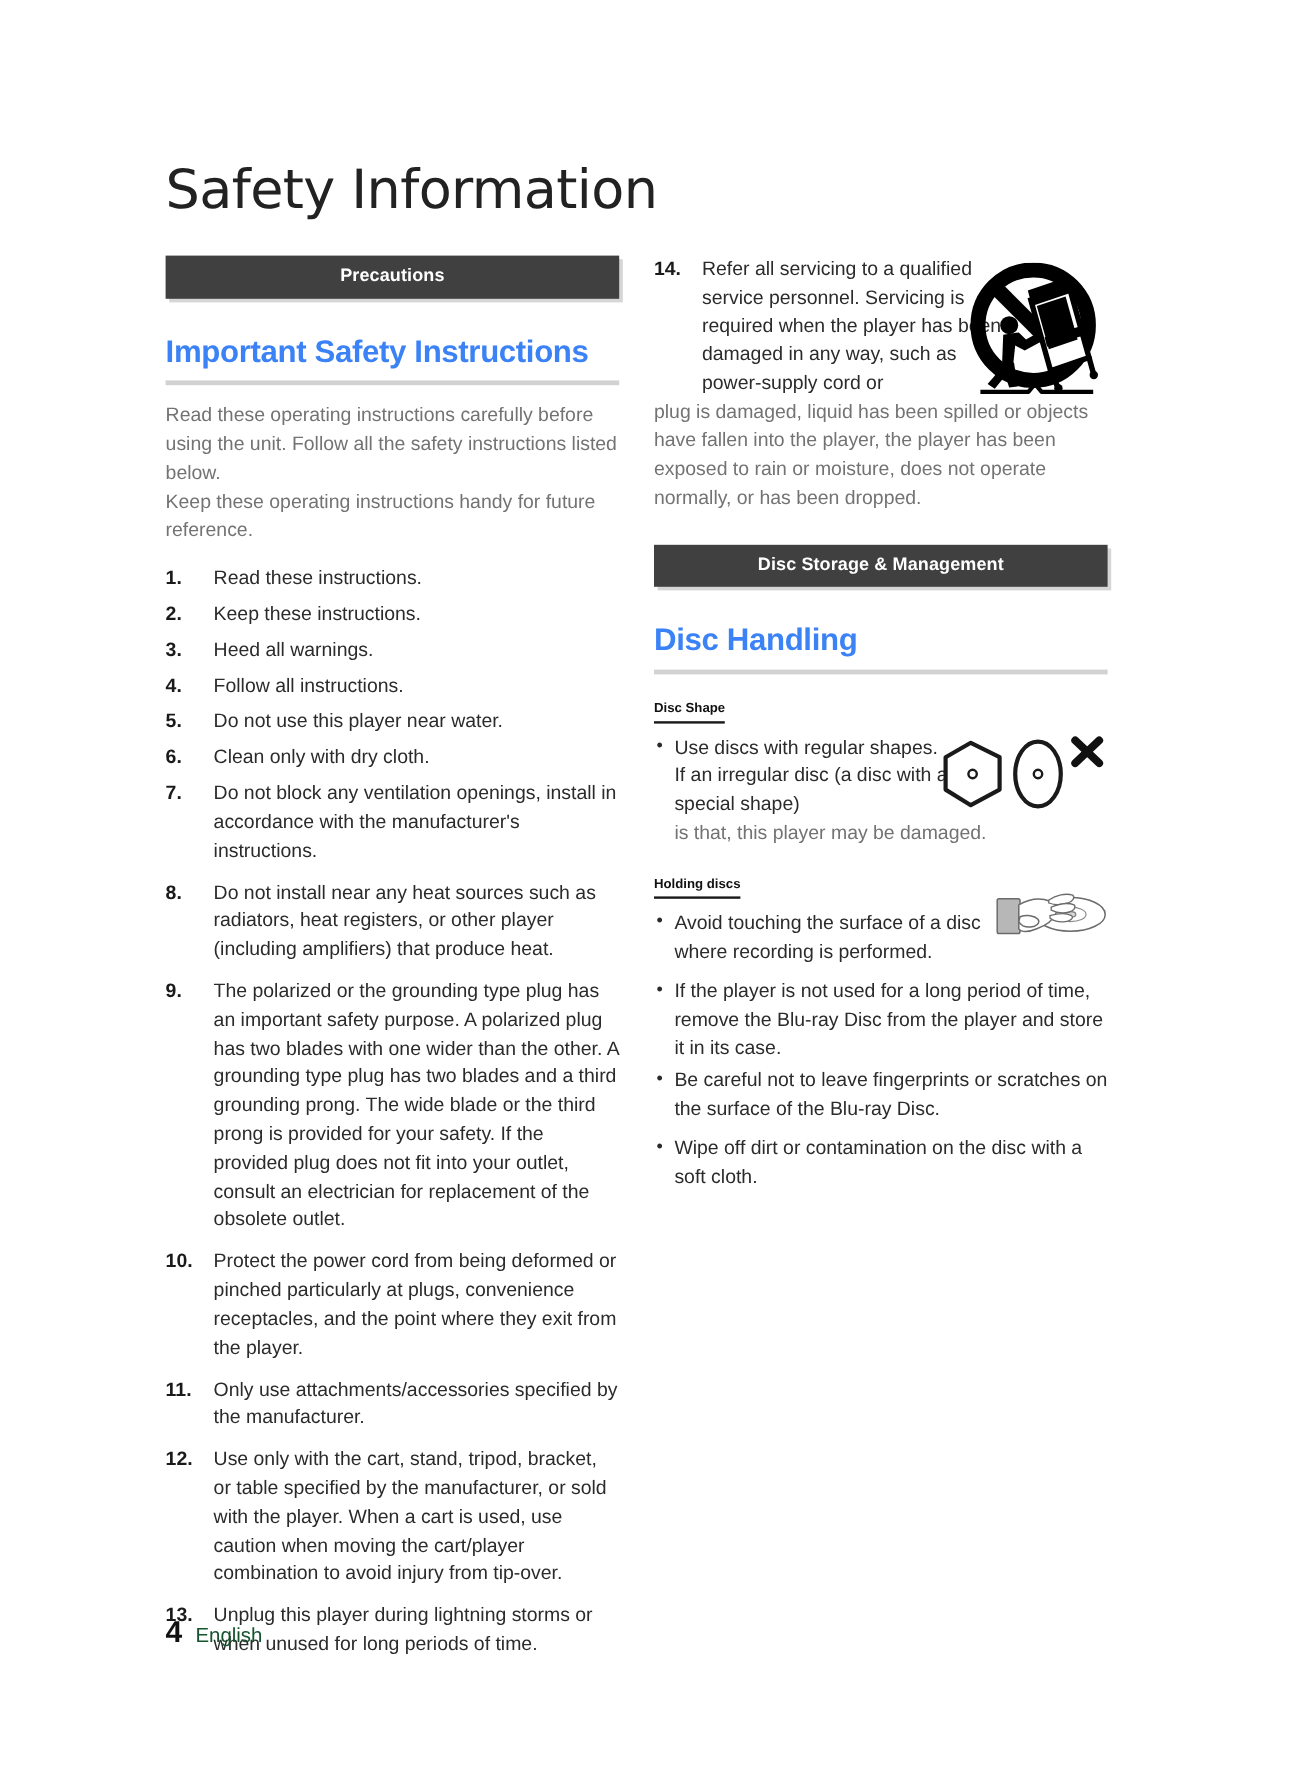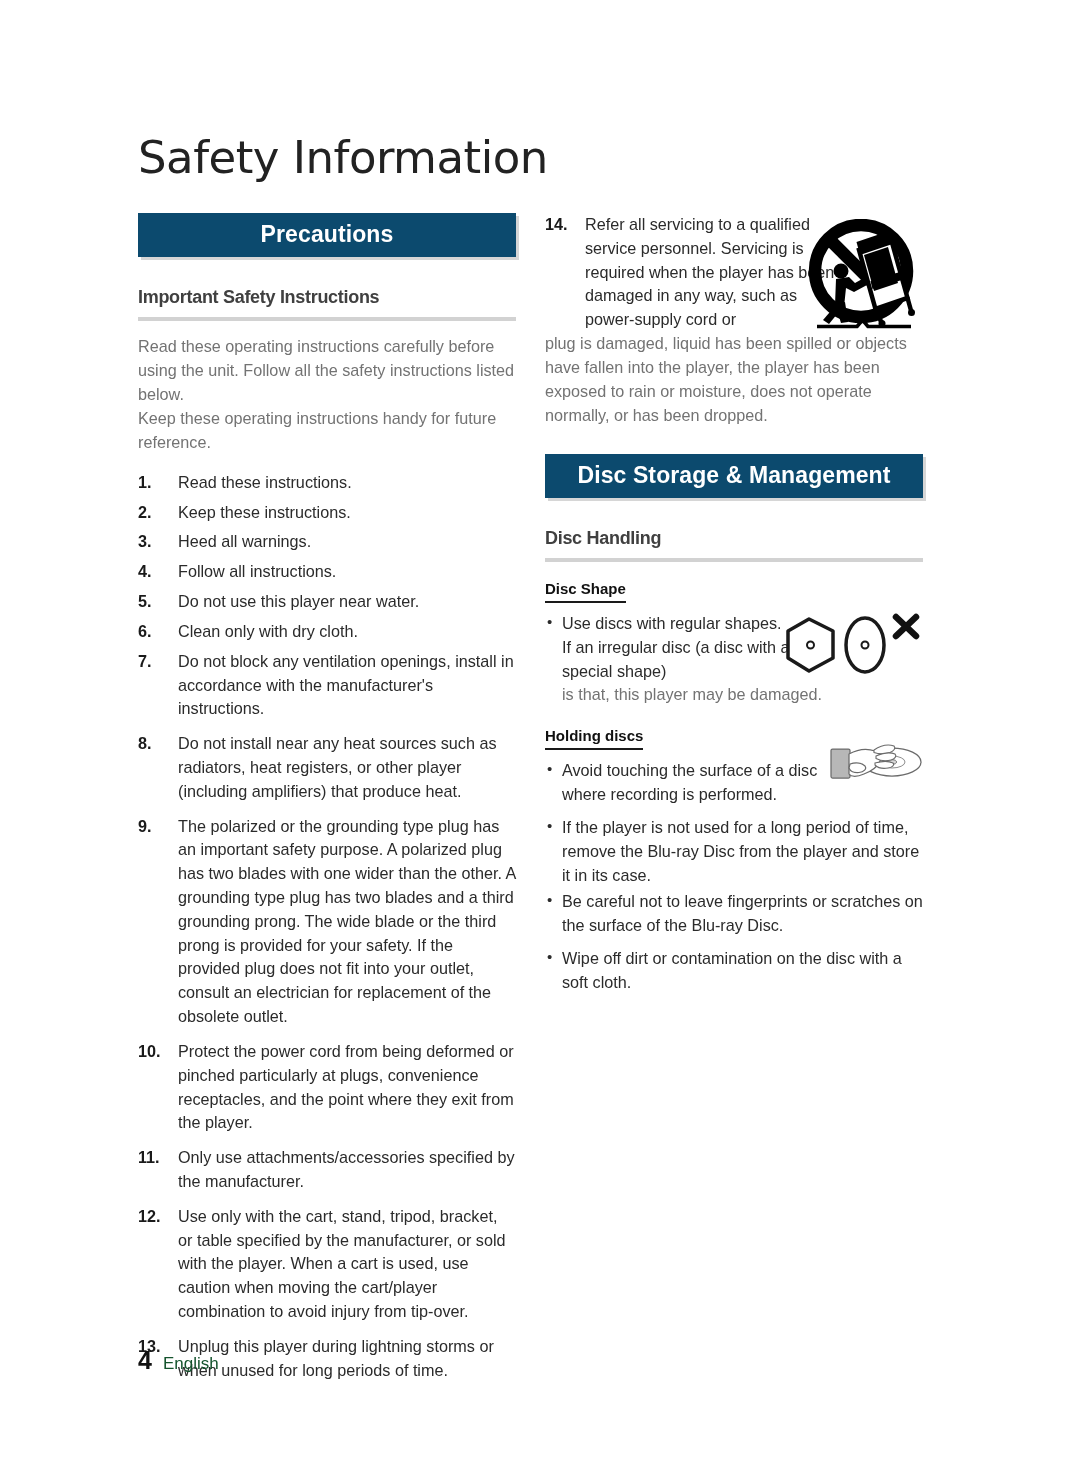--- a/index.html
+++ b/index.html
@@ -38,47 +38,47 @@
   
   .col {
     position: absolute;
     top: 213px;
   }
   .col-left  { left: 138px;  width: 378px; }
   .col-right { left: 545px;  width: 378px; }
 
   
   .section-bar {
-    background: #0c4a6e;
+    background: #404040;
     color: #ffffff;
     font-weight: bold;
-    font-size: 23px;
+    font-size: 15px;
     text-align: center;
     padding: 9px 4px 10px 4px;
     box-shadow: 3px 3px 0 0 #d6d6d6;
     letter-spacing: 0.1px;
     line-height: 1.1;
   }
 
   
   .h1-rule {
-    font-size: 18px;
-    font-weight: bold;
-    color: #404040;
+    font-size: 26px;
+    font-weight: bold;
+    color: #3b82f6;
     margin: 30px 0 0 0;
     letter-spacing: -0.3px;
     line-height: 1.15;
   }
   .h1-rule-line {
     height: 4px;
     background: #d2d2d2;
     margin-top: 9px;
   }
   .h2-sub {
-    font-size: 15px;
+    font-size: 11px;
     font-weight: bold;
     color: #111;
     display: inline-block;
     border-bottom: 2.5px solid #1a1a1a;
     padding-bottom: 3px;
     line-height: 1.2;
   }
 
   
   .para {

